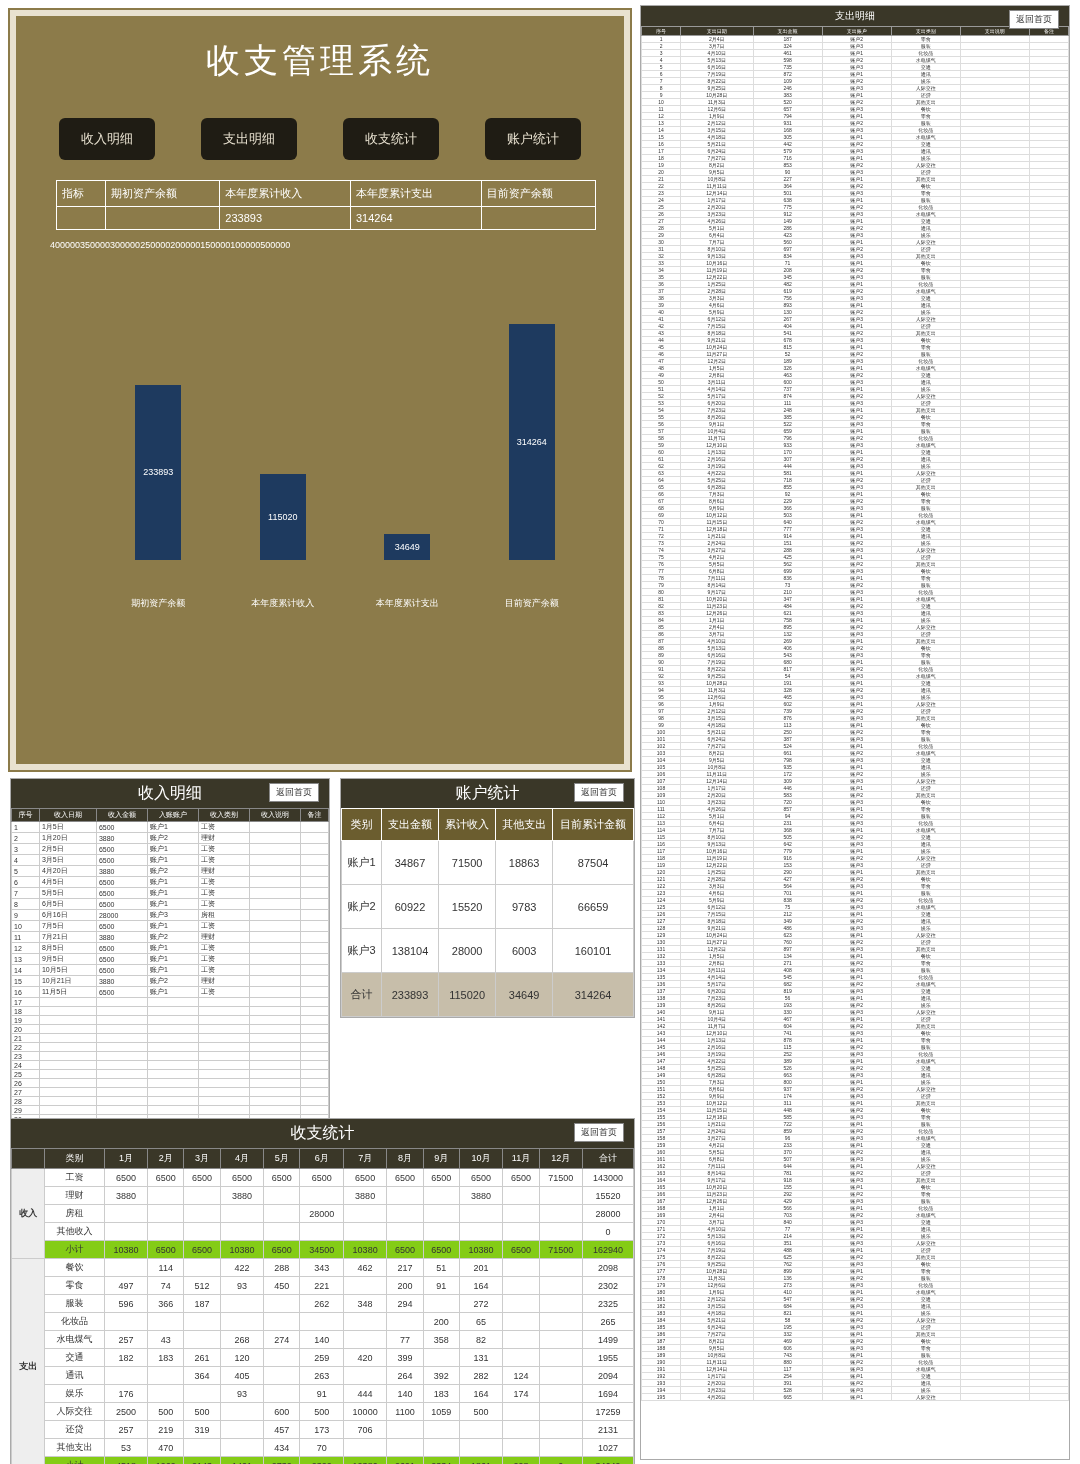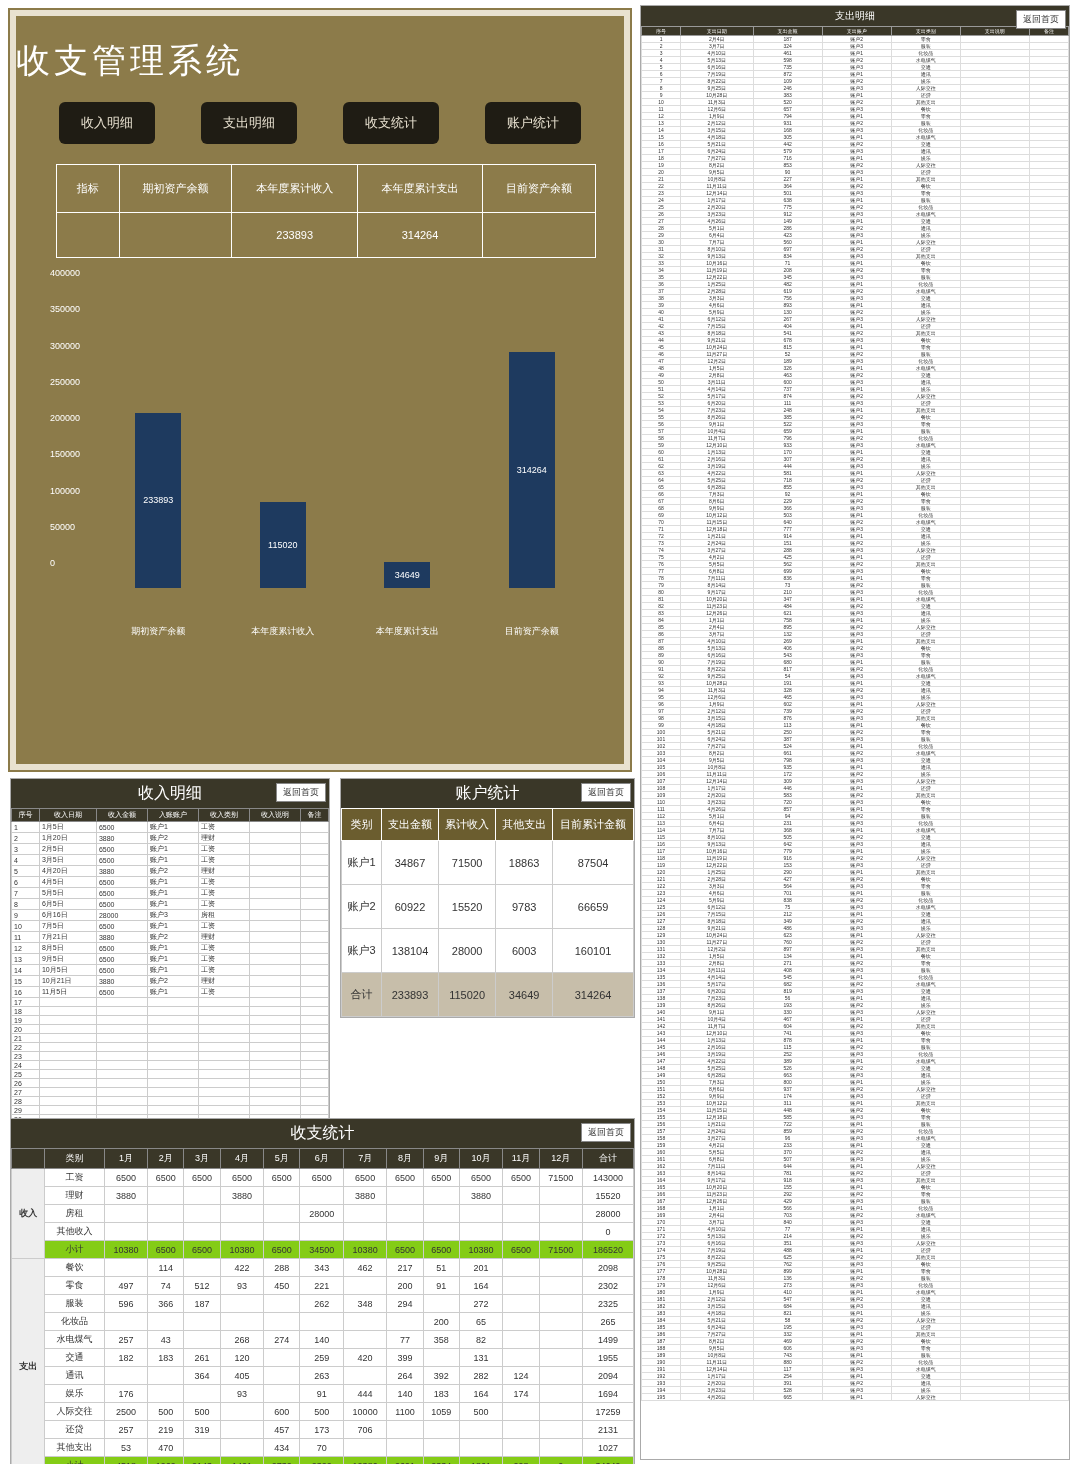--- a/index.html
+++ b/index.html
@@ -1,35 +1,35 @@
 <!DOCTYPE html>
 <html><head>
 <meta charset="utf-8">
 <style>
   *{box-sizing:border-box;margin:0;padding:0}
   body{background:#fff;font-family:"Microsoft YaHei",Arial,sans-serif;font-size:10px;color:#333}
   .page{width:1080px;min-height:1464px;position:relative}
   .main{position:absolute;left:10px;top:10px;width:620px;height:760px;background:#8c7b4a;border:6px solid #e8e1d0;box-shadow:0 0 0 2px #8c7b4a}
-  .title{color:#fff;font-size:34px;font-weight:300;letter-spacing:4px;margin:22px 0 18px}
+  .title{color:#fff;font-size:34px;font-weight:300;text-align:center;letter-spacing:4px;margin:22px 0 34px}
   .navbtns{display:flex;justify-content:space-around;padding:0 20px;margin-bottom:20px}
   .navbtn{background:#1f1c14;color:#e8e1d0;padding:12px 22px;border-radius:6px;font-size:13px;border:none;cursor:pointer}
   .sumtbl{margin:0 40px 10px 40px;border-collapse:collapse;width:540px}
-  .sumtbl td{border:1px solid #fff;color:#fff;text-align:center;padding:16px;font-size:11px}
+  .sumtbl td{border:1px solid #fff;color:#fff;padding:5px;font-size:11px}
   .chart{margin:10px 30px 0 30px;position:relative;height:370px}
-  .yaxis{position:absolute;left:4px;top:0;height:300px;display:flex;flex-direction:column;justify-content:space-between;font-size:9px;color:#fff}
+  .yaxis{position:absolute;left:4px;top:0;height:300px;display:flex;flex-direction:row;justify-content:space-between;font-size:9px;color:#fff}
   .plot{position:absolute;left:50px;right:0;bottom:50px;height:300px}
   .bars{position:relative;height:100%;display:flex;justify-content:space-around;align-items:flex-end}
   .barcol{display:flex;flex-direction:column;align-items:center;width:80px}
   .bar{width:46px;background:#1e3a5f;color:#fff;font-size:9px;display:flex;align-items:center;justify-content:center;text-align:center}
   .xaxis{position:absolute;left:50px;right:0;bottom:0;display:flex;justify-content:space-around}
   .xaxis span{color:#fff;font-size:9px;width:80px;text-align:center}
 
   .panel{position:absolute;border:1px solid #aaa;background:#fff}
   .phead{background:#3a3728;color:#fff;text-align:center;padding:4px;font-size:16px;position:relative}
-  .back{position:absolute;right:3px;top:4px;background:#fff;color:#333;font-size:9px;padding:2px 6px;border:1px solid #888;cursor:pointer}
+  .back{position:absolute;right:10px;top:4px;background:#fff;color:#333;font-size:9px;padding:2px 6px;border:1px solid #888;cursor:pointer}
 
   .income-panel{left:10px;top:778px;width:320px}
   .itbl{width:100%;border-collapse:collapse;font-size:7px}
   .itbl th{background:#3a3728;color:#fff;border:1px solid #888;padding:1px;font-weight:400}
   .itbl td{border:1px solid #ccc;padding:0 2px;height:9px}
 
   .acct-panel{left:340px;top:778px;width:295px}
   .atbl{width:100%;border-collapse:collapse;font-size:11px}
   .atbl th{background:#6b5d2f;color:#fff;border:1px solid #fff;padding:8px 4px;font-weight:400}
   .atbl td{border:1px solid #ccc;text-align:center;padding:14px 4px}
@@ -548,21 +548,21 @@
             <td>6500</td>
             <td>10380</td>
             <td>6500</td>
             <td>34500</td>
             <td>10380</td>
             <td>6500</td>
             <td>6500</td>
             <td>10380</td>
             <td>6500</td>
             <td>71500</td>
-            <td>186520</td>
+            <td>162940</td>
           </tr>
           <tr>
             <td class="side" rowspan="12">支出</td>
             <td>餐饮</td>
             <td></td>
             <td>114</td>
             <td></td>
             <td>422</td>
             <td>288</td>
             <td>343</td>

